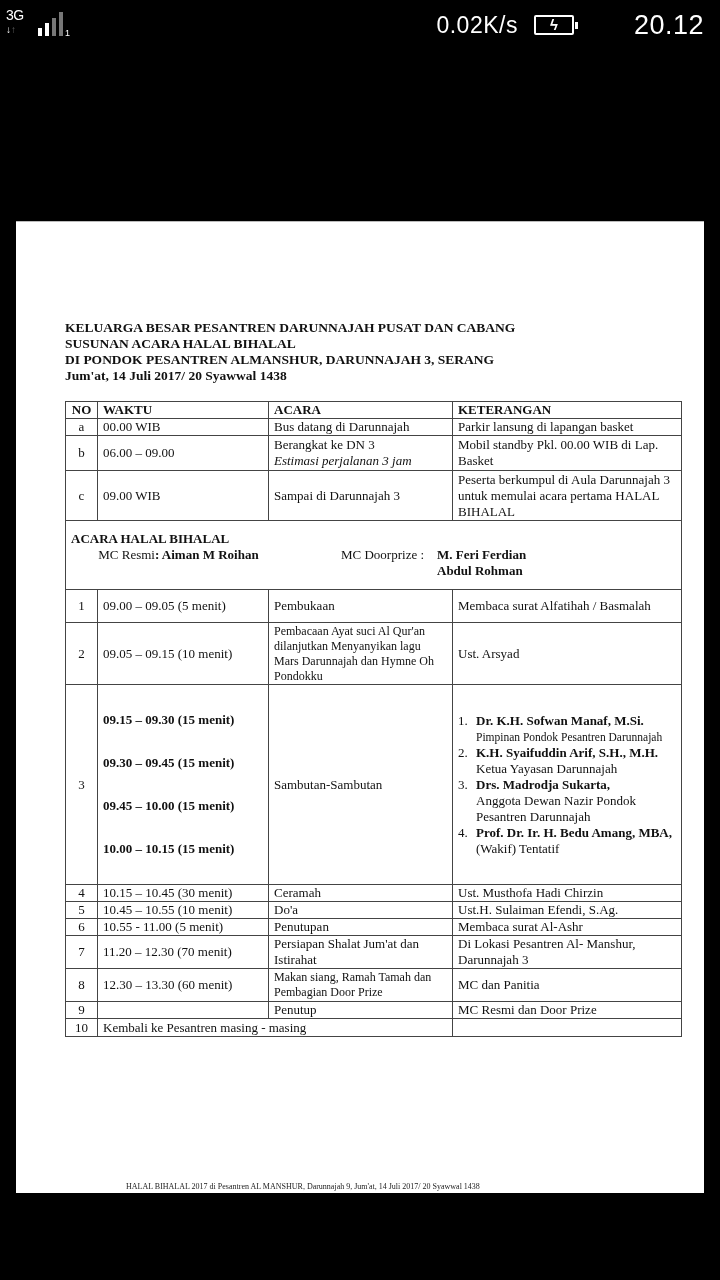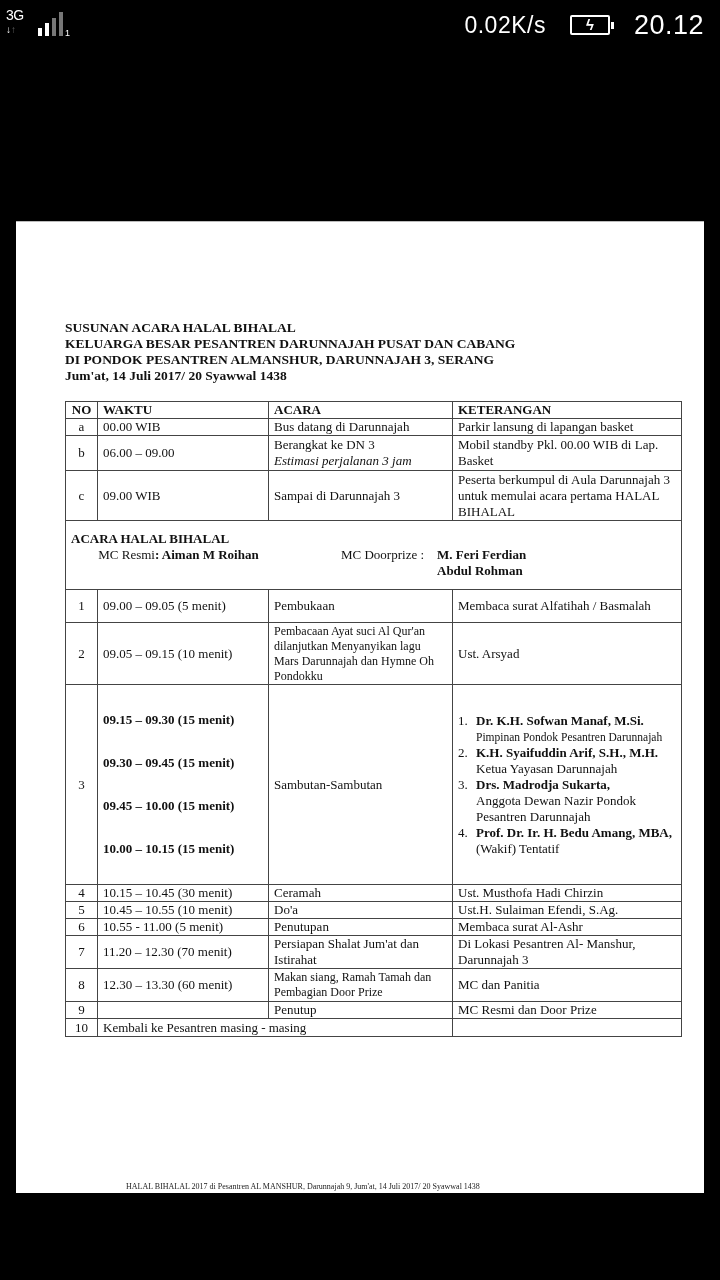--- a/index.html
+++ b/index.html
@@ -10,26 +10,26 @@
   .statusbar { position: absolute; left: 0; top: 0; width: 720px; height: 50px; background: #000; color: #fff; font-family: "Liberation Sans", "DejaVu Sans", sans-serif; padding-left: 16px; }
   .sb-left { position: absolute; left: 6px; top: 8px; height: 32px; display: flex; align-items: flex-end; }
   .net { position: relative; width: 22px; height: 32px; }
   .net .g { position: absolute; left: 0; top: 0; font-size: 14px; line-height: 14px; letter-spacing: -0.5px; }
   .net .arr { position: absolute; left: 0; top: 17px; font-size: 10px; line-height: 10px; }
   .net .arr .up { color: #666; }
   .bars { display: flex; align-items: flex-end; gap: 3px; height: 24px; margin-left: 10px; margin-bottom: 4px; }
   .bars span { display: block; width: 4px; background: #fff; }
   .bars span.dim { background: #777; }
   .sim { font-size: 9px; margin-left: 2px; margin-bottom: 2px; }
-  .sb-right { position: absolute; right: 16px; top: 8px; height: 34px; display: flex; align-items: center; gap: 24px; }
+  .sb-right { position: absolute; right: 16px; top: 8px; height: 34px; display: flex; align-items: center; gap: 16px; }
   .speed { font-size: 23px; letter-spacing: 0.5px; }
   .battery { position: relative; width: 40px; height: 20px; border: 2px solid #fff; border-radius: 2px; }
   .battery::after { content: ""; position: absolute; right: -6px; top: 5px; width: 3px; height: 7px; background: #fff; }
   .battery .bolt { position: absolute; left: 0; right: 0; top: -2px; text-align: center; font-size: 15px; line-height: 20px; font-weight: bold; }
-  .clock { font-size: 27px; letter-spacing: 0.5px; }
+  .clock { font-size: 27px; letter-spacing: 0.5px; margin-left: 44px; }
 
   
   .page { position: absolute; left: 16px; top: 221px; width: 688px; height: 972px; background: #fff; border-top: 1px solid #bbb; }
   .title-block { position: absolute; left: 49px; top: 98px; font-weight: bold; font-size: 13.5px; line-height: 16px; color: #111; }
 
   table.sched { position: absolute; left: 49px; top: 179px; width: 616px; border-collapse: collapse; font-size: 13px; line-height: 16px; table-layout: fixed; }
   table.sched td, table.sched th { border: 1px solid #444; padding: 0 5px; vertical-align: middle; text-align: left; font-weight: normal; }
   table.sched th { font-weight: bold; }
   .c-no { width: 32px; text-align: center !important; padding: 0 !important; }
   .c-waktu { width: 171px; }
@@ -72,22 +72,22 @@
     <span class="speed">0.02K/s</span>
     <span class="battery">
         <span class="bolt">ϟ</span>
       </span>
     <span class="clock">20.12</span>
   </div>
 </div>
 
 <div class="page">
   <div class="title-block">
+    <div>KELUARGA BESAR PESANTREN DARUNNAJAH PUSAT DAN CABANG</div>
     <div>SUSUNAN ACARA HALAL BIHALAL</div>
-    <div>KELUARGA BESAR PESANTREN DARUNNAJAH PUSAT DAN CABANG</div>
     <div>DI PONDOK PESANTREN ALMANSHUR, DARUNNAJAH 3, SERANG</div>
     <div>Jum'at, 14  Juli 2017/ 20 Syawwal 1438</div>
   </div>
 
   <table class="sched">
     <colgroup>
       <col class="c-no">
         <col class="c-waktu">
         <col class="c-acara">
         <col class="c-ket">

